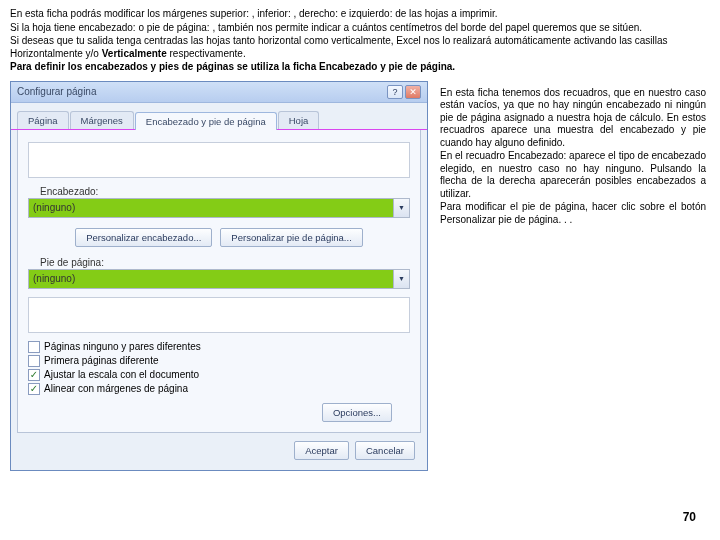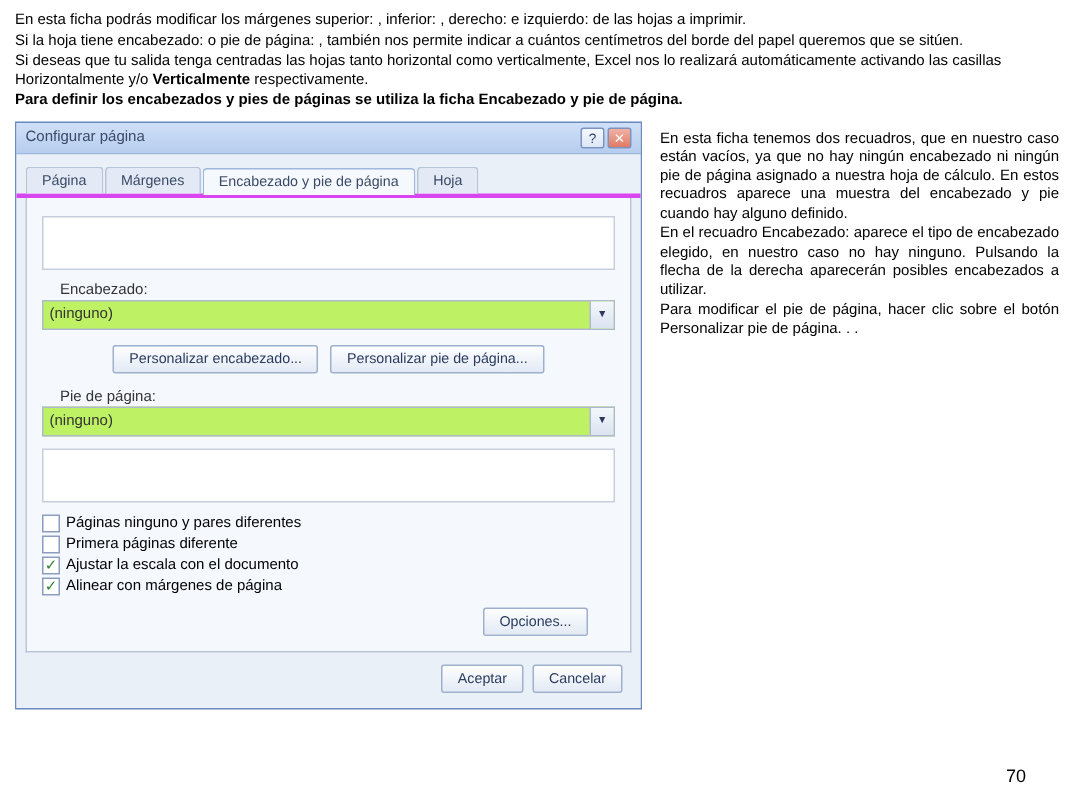--- a/index.html
+++ b/index.html
@@ -41,21 +41,21 @@
     width: 16px; height: 14px;
     border: 1px solid #7a94c2;
     background: linear-gradient(#f4f8ff,#dbe6f7);
     border-radius: 2px;
     display:flex; align-items:center; justify-content:center;
     font-size:9px; color:#2a3b5e;
   }
   .winbtn.close { background: linear-gradient(#f1b2a6,#e07a64); color:#fff; }
 
   .dialog-body { padding: 6px 0 10px 0; background:#eaf0f8;}
-  .tabs { display:flex; padding: 2px 6px 0 6px; gap:0; border-bottom:3px solid #d946ef; }
+  .tabs { display:flex; padding: 2px 6px 0 6px; gap:0; border-bottom:1px solid #d946ef; }
   .tab {
     padding: 3px 10px;
     border:1px solid #b8c4d8;
     border-bottom:none;
     background:#e3eaf5;
     margin-right:1px;
     border-radius: 3px 3px 0 0;
     color:#3a4a66;
     font-size:9.5px;
   }
@@ -64,21 +64,21 @@
 
   .preview-area {
     height: 36px;
     border:1px solid #c6cedc;
     background:#fff;
     margin: 4px 0 8px 0;
   }
   .field-label { color:#333; margin: 2px 0 1px 12px;}
   .combo {
     display:flex; width:100%;
-    border:1px solid #aeb9cc; background:#bef264;
+    border:1px solid #aeb9cc; background:#84cc16;
     height:20px; align-items:center;
   }
   .combo-text { flex:1; padding: 0 4px; color:#333;}
   .combo-btn {
     width:16px; height:100%;
     border-left:1px solid #aeb9cc;
     background:linear-gradient(#f4f7fc,#dbe3f1);
     display:flex; align-items:center; justify-content:center;
     font-size:7px; color:#2a3b5e;
   }
@@ -93,21 +93,21 @@
   }
   .check-row { display:flex; align-items:center; gap:4px; margin:2px 0;}
   .checkbox {
     width:12px; height:12px; border:1px solid #8a9cbf; background:#fff;
     display:flex; align-items:center; justify-content:center; font-size:10px;
   }
   .checkbox.checked { color:#2c7a2c; }
   .dialog-footer { display:flex; justify-content:flex-end; gap:6px; padding:8px 12px 0 12px;}
   .options-row { display:flex; justify-content:flex-end; padding: 6px 18px 2px 0;}
   .page-number {
-    position:absolute; bottom:16px; right:36px; font-size:12px;
+    position:absolute; bottom:16px; right:24px; font-size:12px;font-weight:bold;
   }
 </style>
 </head>
 <body>
 
 <div class="intro-text">
   <p>En esta ficha podrás modificar los márgenes superior: , inferior: , derecho: e izquierdo: de las hojas a imprimir.</p>
   <p>Si la hoja tiene encabezado: o pie de página: , también nos permite indicar a cuántos centímetros del borde del papel queremos que se sitúen.</p>
   <p>
     <span>Si deseas que tu salida tenga centradas las hojas tanto horizontal como verticalmente, Excel nos lo realizará automáticamente activando las casillas Horizontalmente y/o </span><span class="bold">Verticalmente</span><span> respectivamente.</span>

